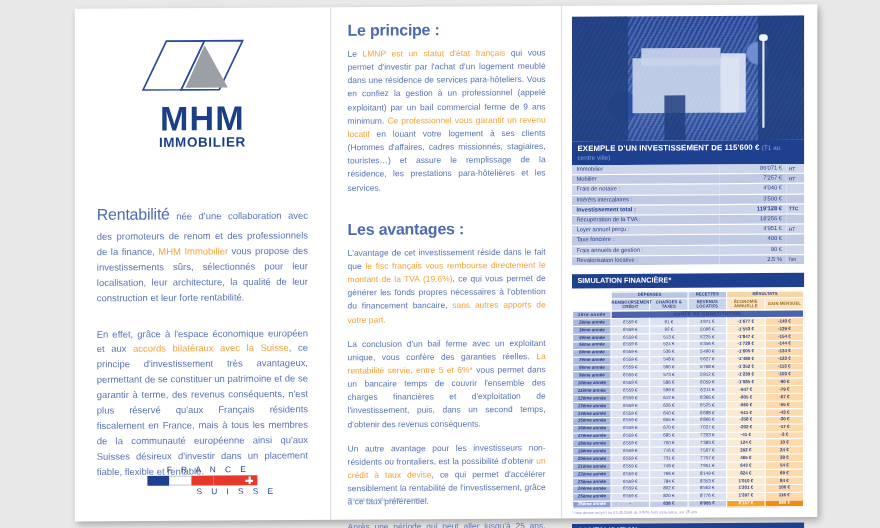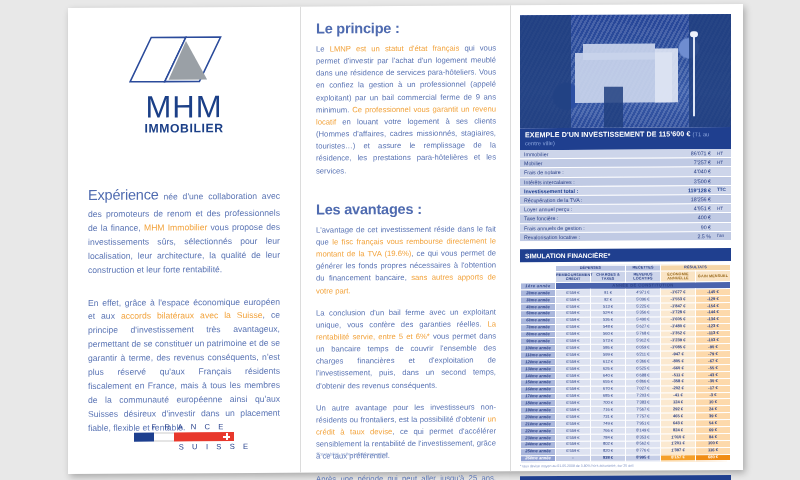--- a/index.html
+++ b/index.html
@@ -24,21 +24,21 @@
   }
   .panel { position: relative; height: 100%; }
   .panel-left   { width: 232px; padding: 14px 20px 10px 20px; }
   .panel-mid    { width: 210px; padding: 14px 14px 10px 16px; }
   .panel-right  { width: 233px; padding: 10px 12px 8px 10px; }
 
   
   .logo-wrap { margin: 12px auto 0; width: 118px; text-align: center; }
   .logo-mark { width: 118px; height: 52px; }
   .logo-mhm {
-    font-size: 31px; font-weight: normal; letter-spacing: 1px;
+    font-size: 31px; font-weight: bold; letter-spacing: 1px;
     color: #1b3f87; line-height: 1; margin-top: 2px;
   }
   .logo-sub {
     font-size: 12.2px; font-weight: bold; letter-spacing: 0.6px;
     color: #1b3f87; line-height: 1.1;
   }
   .lead {
     margin-top: 48px;
     font-size: 8.6px; line-height: 1.62; color: #5a74b4;
     text-align: justify;
@@ -172,21 +172,21 @@
       <svg class="logo-mark" viewBox="0 0 120 54">
         <polygon points="26,4 62,4 40,50 4,50" fill="#ffffff" stroke="#2b4b9b" stroke-width="1.6"></polygon>
         <polygon points="62,4 98,4 76,50 40,50" fill="#ffffff" stroke="#2b4b9b" stroke-width="1.6"></polygon>
         <polygon points="62,8 84,48 44,48" fill="#9aa0a6"></polygon>
       </svg>
       <div class="logo-mhm">MHM</div>
       <div class="logo-sub">IMMOBILIER</div>
     </div>
 
     <p class="lead">
-      <span class="lead-big">Expérience</span><span> née d'une collaboration avec des promoteurs de renom et des professionnels de la finance, </span><span class="hl">MHM Immobilier</span><span> vous propose des investissements sûrs, sélectionnés pour leur localisation, leur architecture, la qualité de leur construction et leur forte rentabilité.</span>
+      <span class="lead-big">Rentabilité</span><span> née d'une collaboration avec des promoteurs de renom et des professionnels de la finance, </span><span class="hl">MHM Immobilier</span><span> vous propose des investissements sûrs, sélectionnés pour leur localisation, leur architecture, la qualité de leur construction et leur forte rentabilité.</span>
     </p>
 
 
     <p class="para">
       <span>En effet, grâce à l'espace économique européen et aux </span><span class="hl">accords bilatéraux avec la Suisse</span><span>, ce principe d'investissement très avantageux, permettant de se constituer un patrimoine et de se garantir à terme, des revenus conséquents, n'est plus réservé qu'aux Français résidents fiscalement en France, mais à tous les membres de la communauté européenne ainsi qu'aux Suisses désireux d'investir dans un placement fiable, flexible et rentable.</span>
     </p>
 
     <div class="fs-logo">
       <div class="fs-top">F R A N C E</div>
       <div class="fs-flags">

